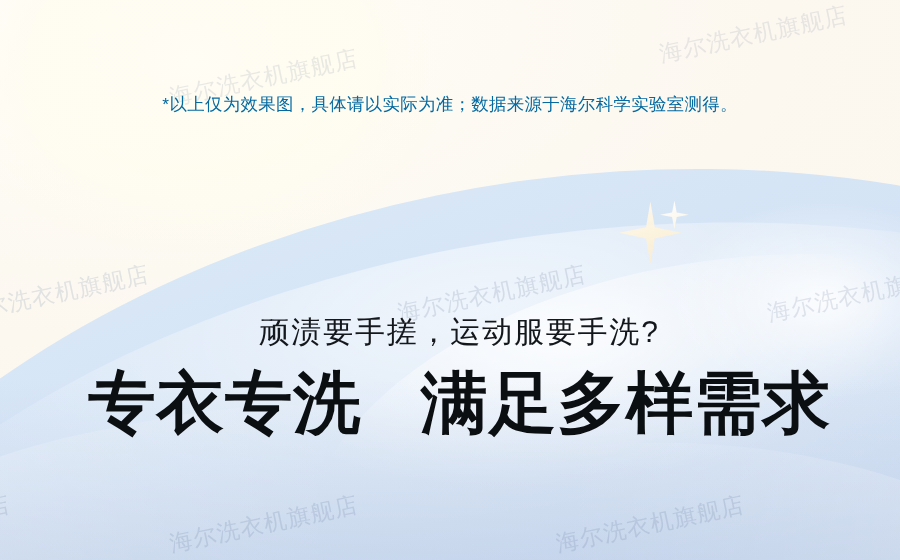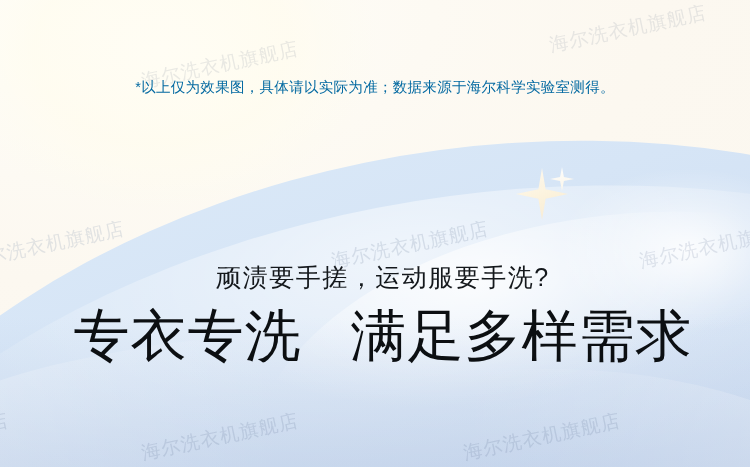--- a/index.html
+++ b/index.html
@@ -199,21 +199,21 @@
   .subtitle {
     font-size: 25px;
     color: #14181c;
     letter-spacing: 1.5px;
     line-height: 1.25;
     white-space: nowrap;
   }
   .title {
     margin-top: 12px;
     font-size: 56px;
-    font-weight: normal;
+    font-weight: bold;
     color: #0c0f12;
     letter-spacing: 1px;
     line-height: 1.12;
     white-space: nowrap;
   }
   .title .title-gap { display: inline-block; width: 16px; }
 </style>
 </head>
 <body>
 

